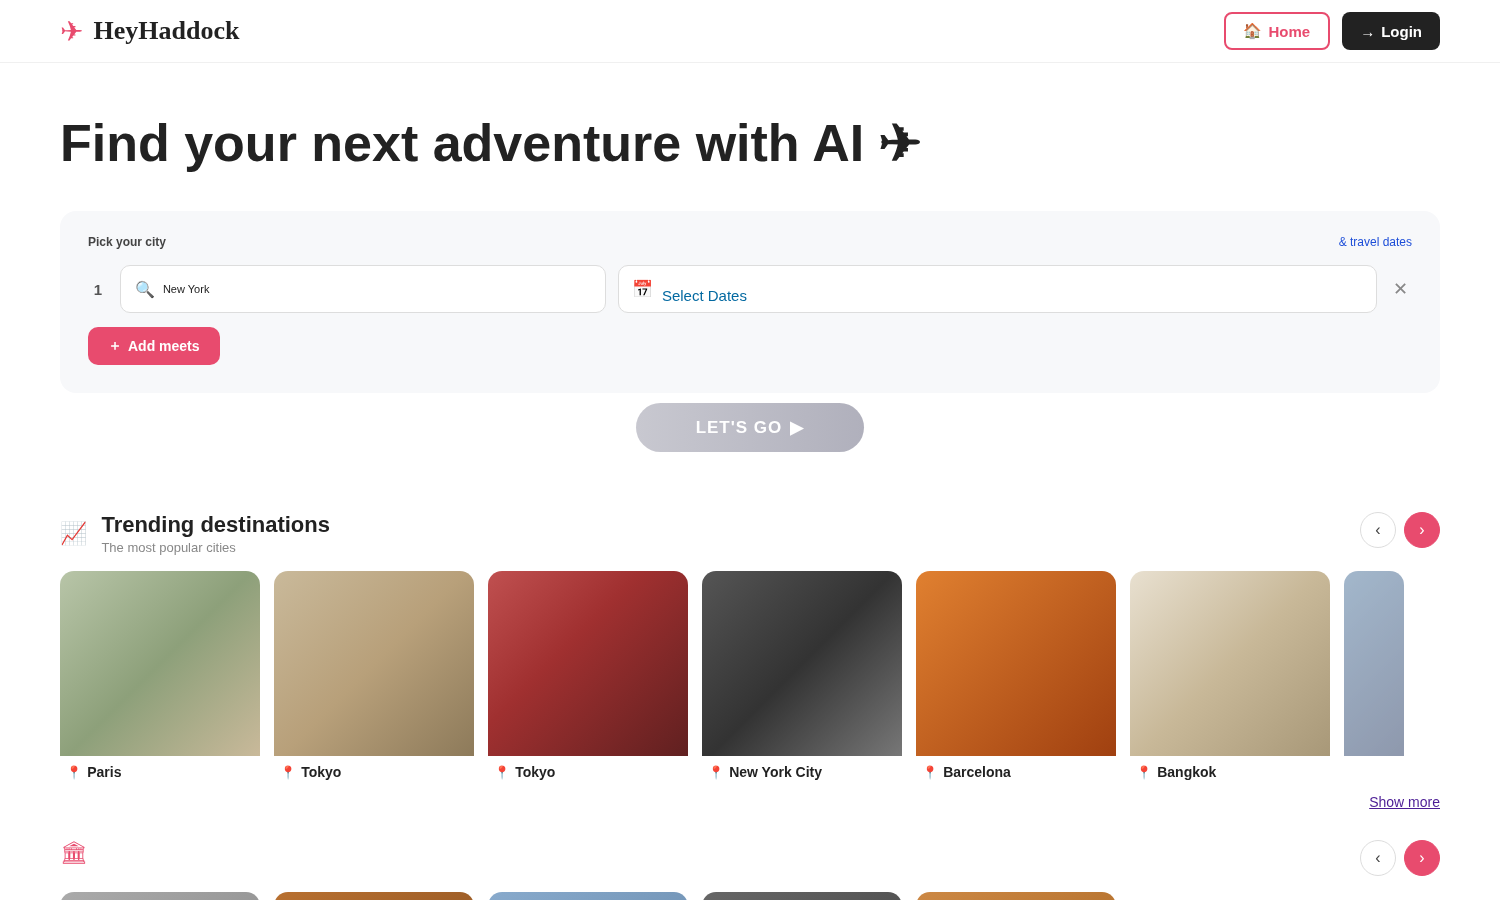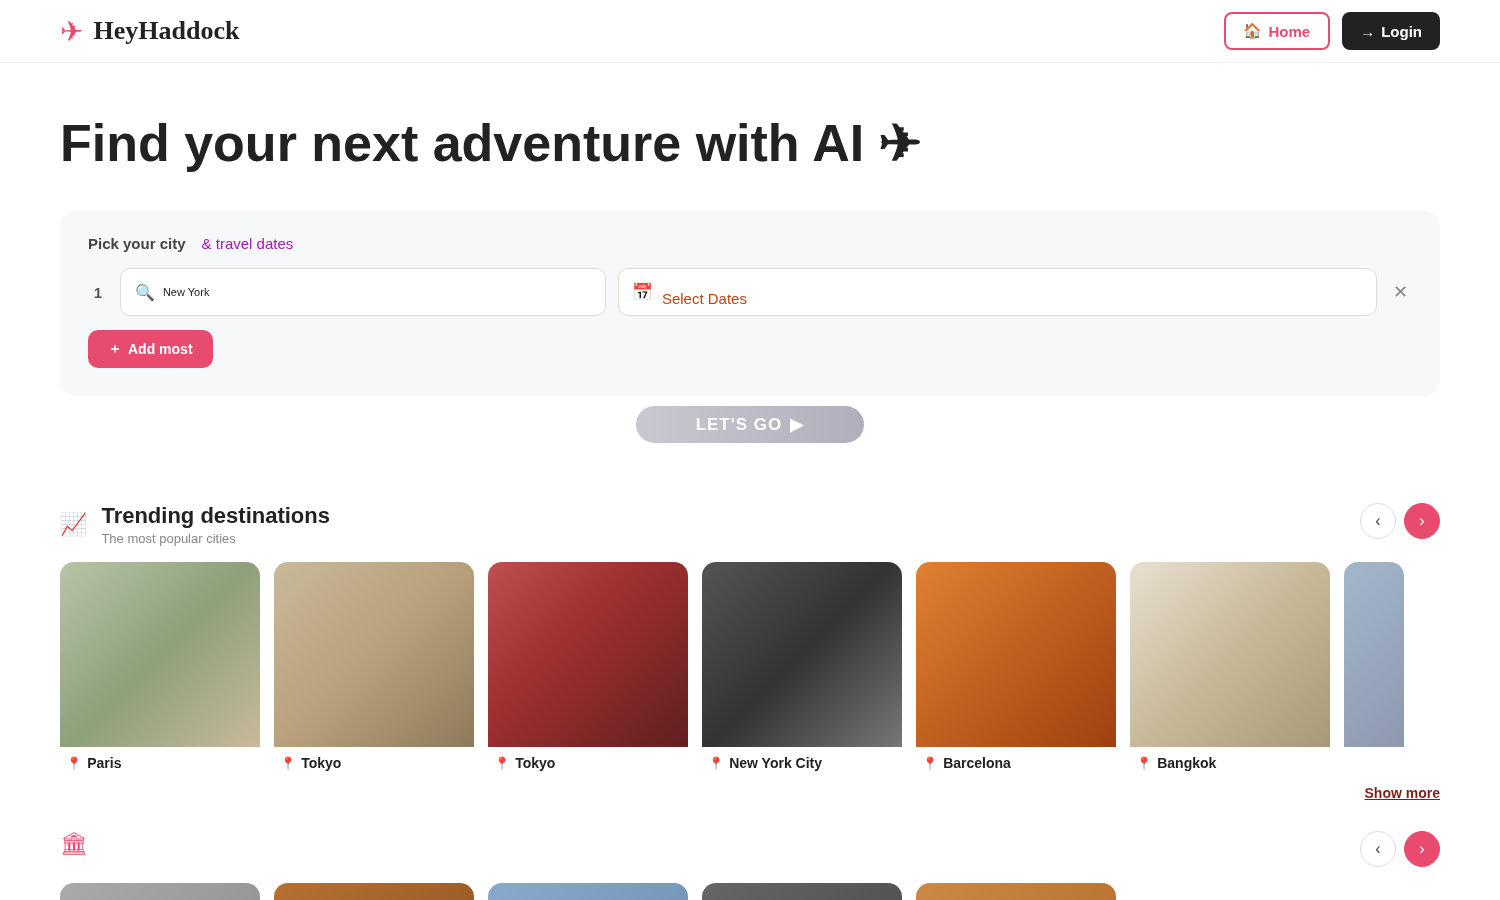--- a/index.html
+++ b/index.html
@@ -76,28 +76,29 @@
       margin-bottom: 38px;
     }
 
     
     .search-box {
       background: #f7f8fa;
       border-radius: 16px;
       padding: 24px 28px 28px;
     }
     .search-label {
-      font-size: 15px;
+      font-size: 12px;
       color: #444;
       margin-bottom: 16px;
       display: flex;
       gap: 16px;
+      justify-content: space-between;
     }
     .search-label span:first-child { font-weight: 700; }
-    .search-label span:last-child { font-weight: 400; color: #a21caf; }
+    .search-label span:last-child { font-weight: 400; color: #1d4ed8; }
     .search-row {
       display: flex;
       align-items: center;
       gap: 12px;
       margin-bottom: 14px;
     }
     .city-number {
       font-size: 15px;
       font-weight: 600;
       color: #555;
@@ -130,21 +131,21 @@
       background: #fff;
       border: 1.5px solid #ddd;
       border-radius: 10px;
       padding: 0 14px;
       flex: 1.6;
       height: 48px;
       gap: 8px;
     }
     .date-input-wrap span.date-text {
       font-size: 15px;
-      color: #c2410c;
+      color: #0369a1;
       margin-top: 12px;
     }
     .cal-icon { color: #555; font-size: 17px; }
     .clear-btn {
       background: none;
       border: none;
       cursor: pointer;
       font-size: 18px;
       color: #888;
       padding: 4px;
@@ -167,21 +168,21 @@
     .lets-go-wrap {
       display: flex;
       justify-content: center;
       margin-top: 10px;
     }
     .lets-go-btn {
       background: linear-gradient(90deg, #c8c8d0 0%, #b0b0bc 100%);
       color: #fff;
       border: none;
       border-radius: 30px;
-      padding: 8px 60px;
+      padding: 14px 60px;
       font-size: 17px;
       font-weight: 700;
       letter-spacing: 1px;
       cursor: pointer;
       display: flex;
       align-items: center;
       gap: 8px;
     }
 
     
@@ -270,24 +271,23 @@
     .pin-icon { color: #e84b6e; font-size: 13px; }
 
     
     .show-more-wrap {
       display: flex;
       justify-content: flex-end;
       padding: 10px 60px 0;
     }
     .show-more-link {
       font-size: 14px;
-      color: #7f1d1d;
+      color: #4c1d95;
       cursor: pointer;
       text-decoration: underline;
-      font-weight: bold;
     }
 
     
     .img-paris { background: linear-gradient(135deg, #b8c5a8 0%, #8da07a 50%, #c9b99a 100%); }
     .img-rome { background: linear-gradient(135deg, #c9b99a 0%, #b8a07a 50%, #8d7a5a 100%); }
     .img-tokyo { background: linear-gradient(135deg, #c05050 0%, #a03030 40%, #602020 100%); }
     .img-nyc { background: linear-gradient(135deg, #555 0%, #333 50%, #777 100%); }
     .img-barcelona { background: linear-gradient(135deg, #e08030 0%, #c06020 50%, #a04010 100%); }
     .img-bangkok { background: linear-gradient(135deg, #e8e0d0 0%, #c8b898 50%, #a89878 100%); }
     .img-extra { background: linear-gradient(135deg, #6688aa 0%, #445577 100%); }
@@ -337,21 +337,21 @@
         <input type="text" value="New York" placeholder="New York" style="">
       </div>
       <div class="date-input-wrap">
         <span class="cal-icon">📅</span>
         <span class="date-text">Select Dates</span>
       </div>
       <button class="clear-btn">✕</button>
     </div>
     <button class="add-city-btn">
       <span>＋</span>
-      <span>Add most</span>
+      <span>Add meets</span>
     </button>
   </div>
 
   <div class="lets-go-wrap">
     <button class="lets-go-btn">
       <span>LET'S GO</span>
       <span>▶</span>
     </button>
   </div>
 </div>

